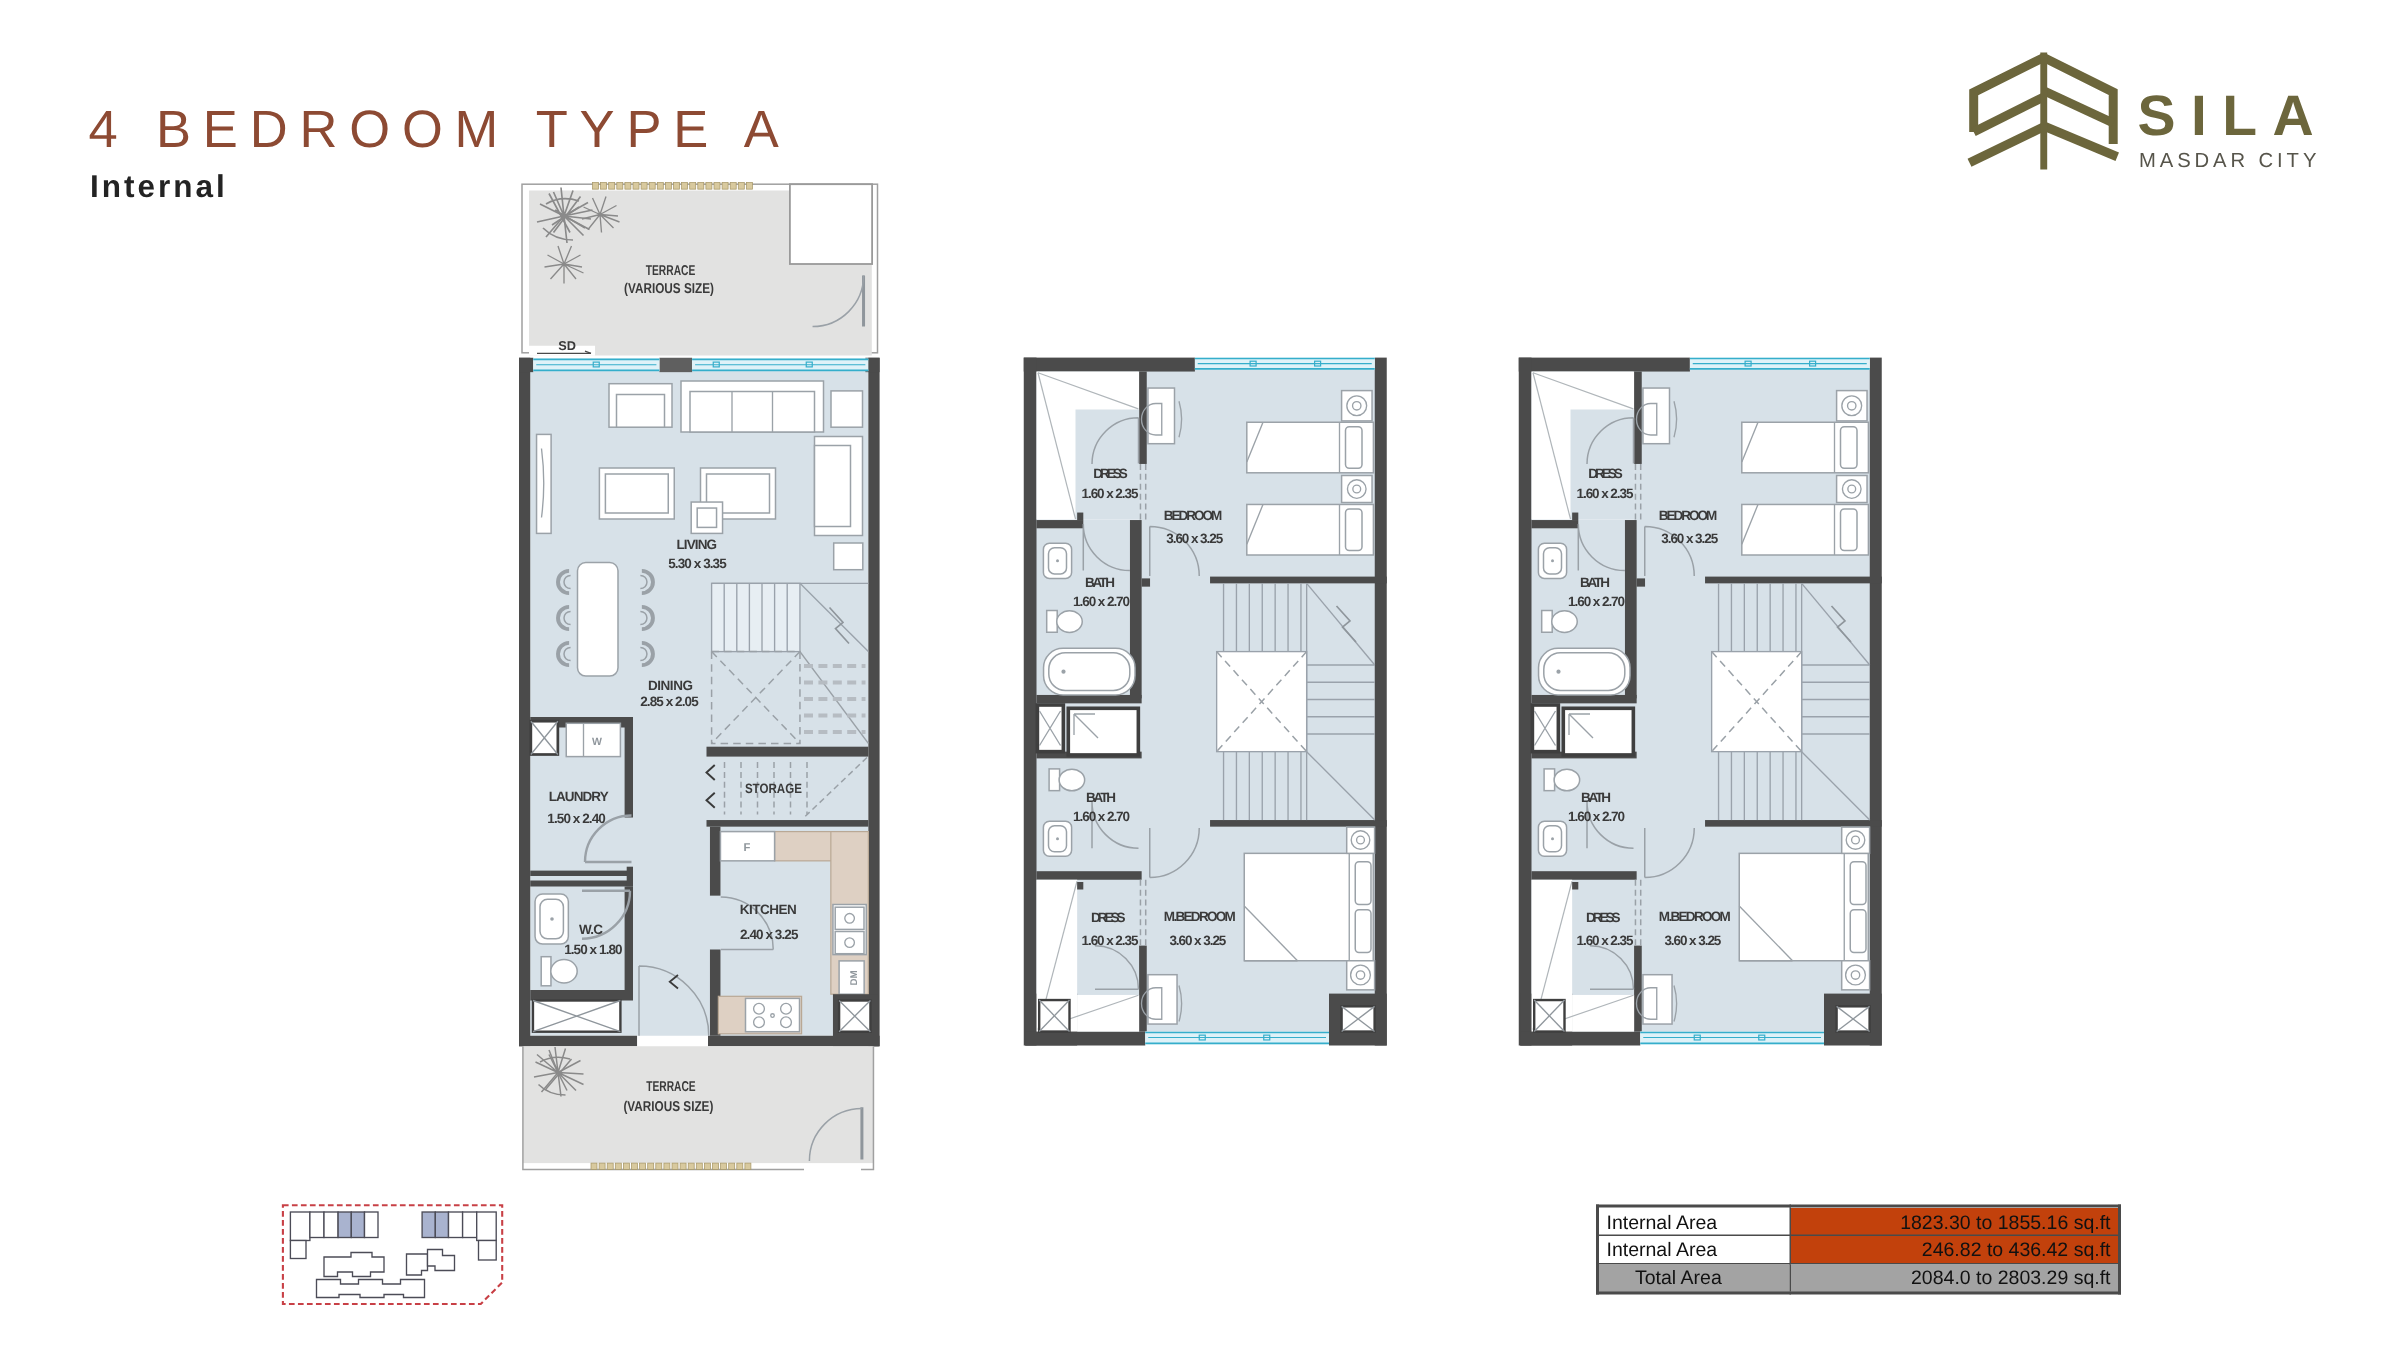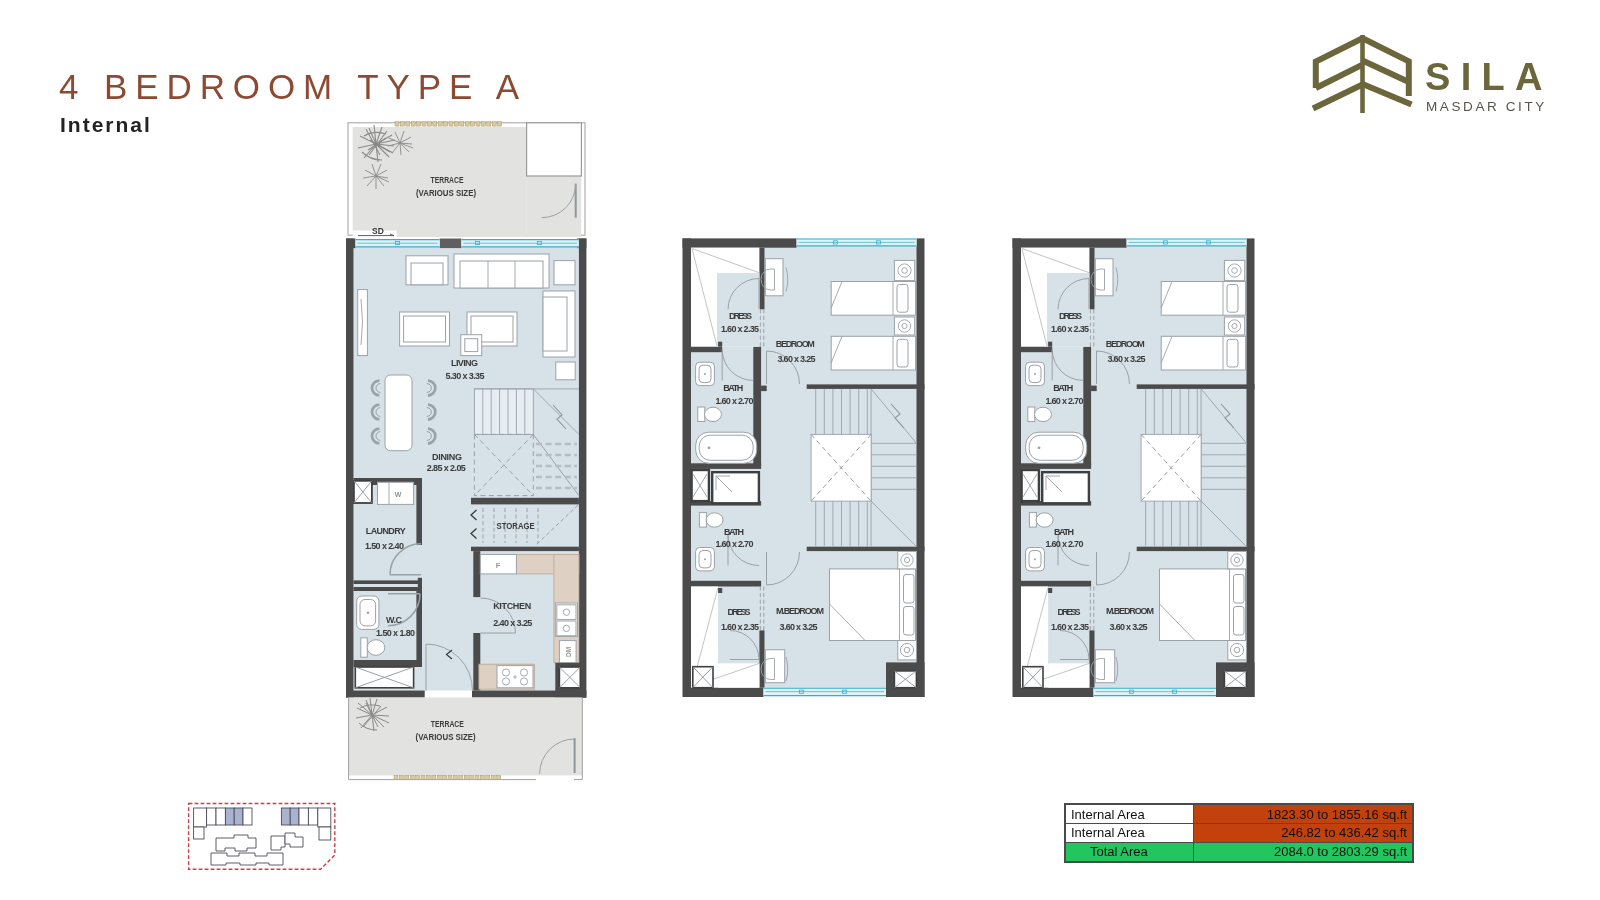--- a/index.html
+++ b/index.html
@@ -4,21 +4,21 @@
 <style>
   html,body{margin:0;padding:0;width:1600px;height:900px;background:#ffffff;overflow:hidden;
     font-family:"Liberation Sans", sans-serif;}
   .abs{position:absolute;}
   #title{left:59px;top:67px;font-size:35px;letter-spacing:7.9px;color:#8d4a33;font-weight:normal;}
   #subtitle{left:60px;top:113px;font-size:21px;letter-spacing:2px;color:#232323;font-weight:bold;}
   table.area{border-collapse:collapse;table-layout:fixed;width:350px;height:60px;
     font-size:13px;color:#111;}
   table.area td{border:1px solid #4a4a4a;padding:0 5px;height:17.2px;overflow:hidden;white-space:nowrap;margin-top:20px;}
   table.area td.v{text-align:right;background:#c2410c;}
-  table.area tr.tot td{background:#22c55e;padding-left:24px;}
+  table.area tr.tot td{background:#a3a3a3;padding-left:24px;}
   table.area{border:2px solid #4a4a4a;}
 </style>
 </head>
 <body>
 <div id="title" class="abs">4 BEDROOM TYPE A</div>
 <div id="subtitle" class="abs">Internal</div>
 
 <svg class="abs" id="logo" style="left:1305px;top:30px" width="255" height="90" viewBox="0 0 255 90">
   <g stroke="#6c663c" stroke-width="6" fill="none">
     <path d="M 57.5 8.3 L 10.8 31.6 L 10.8 58"></path>

